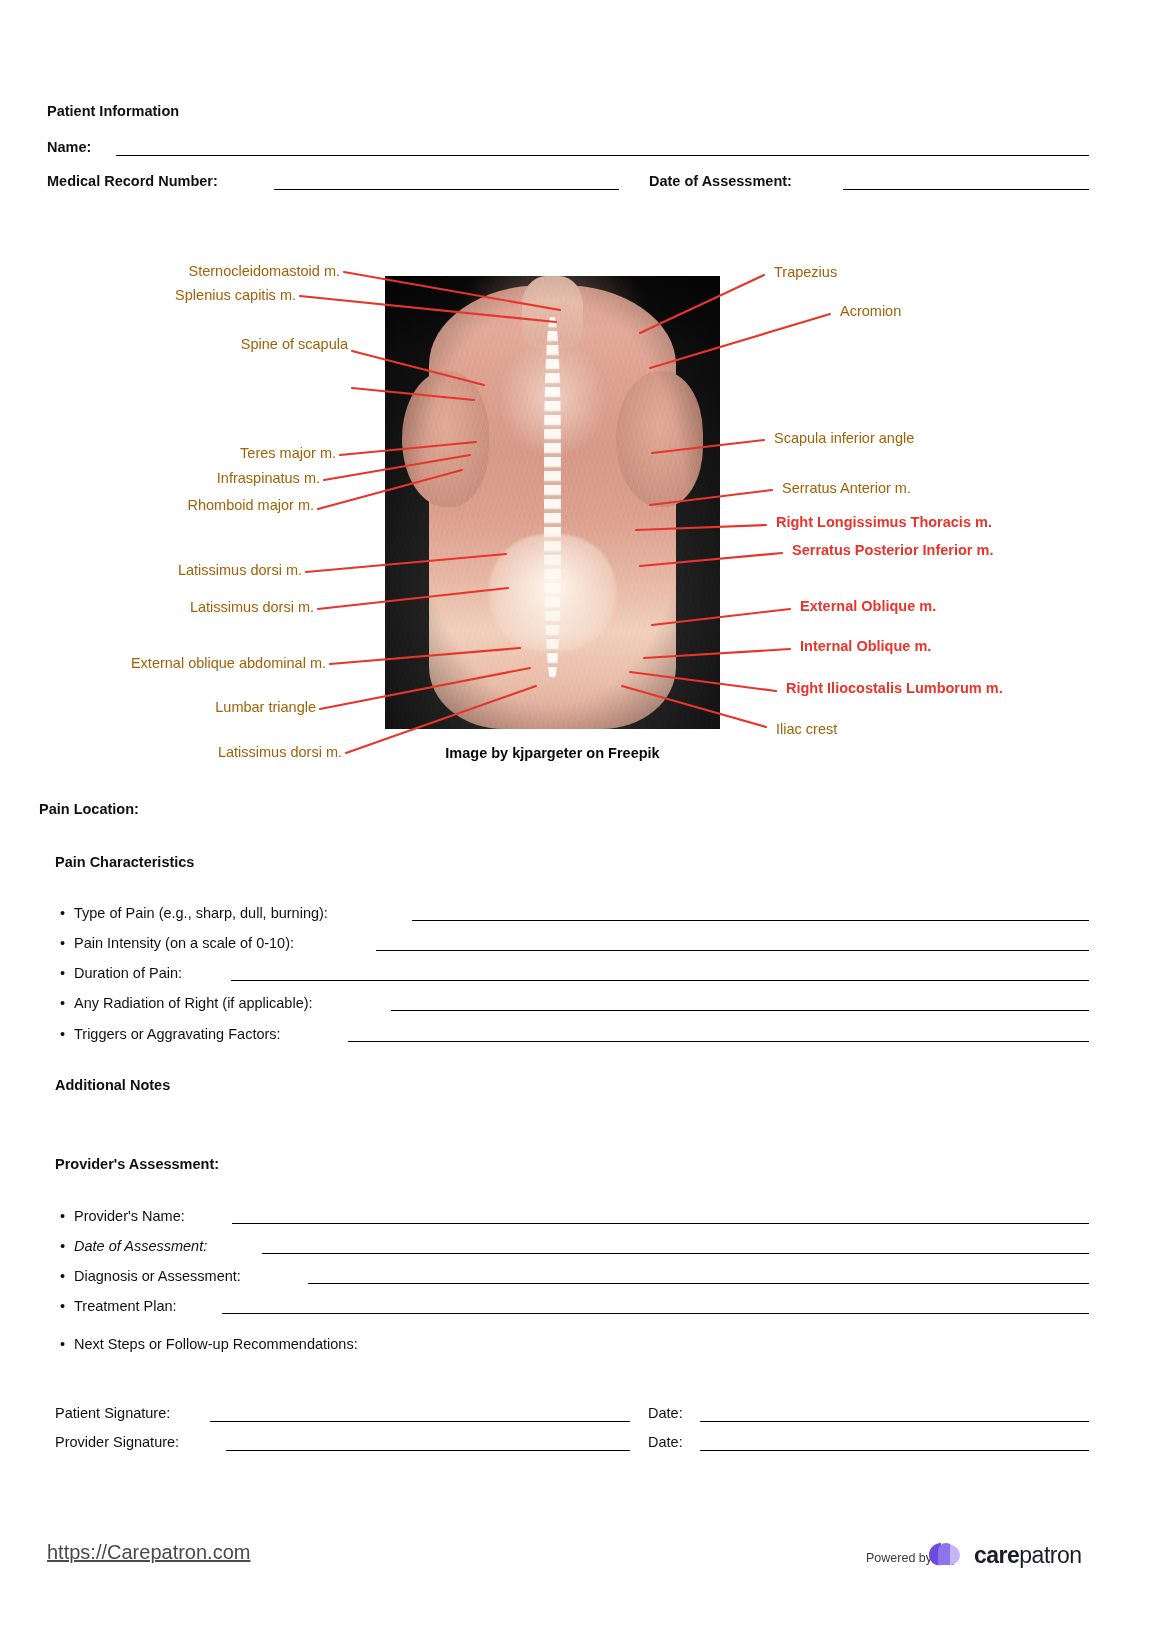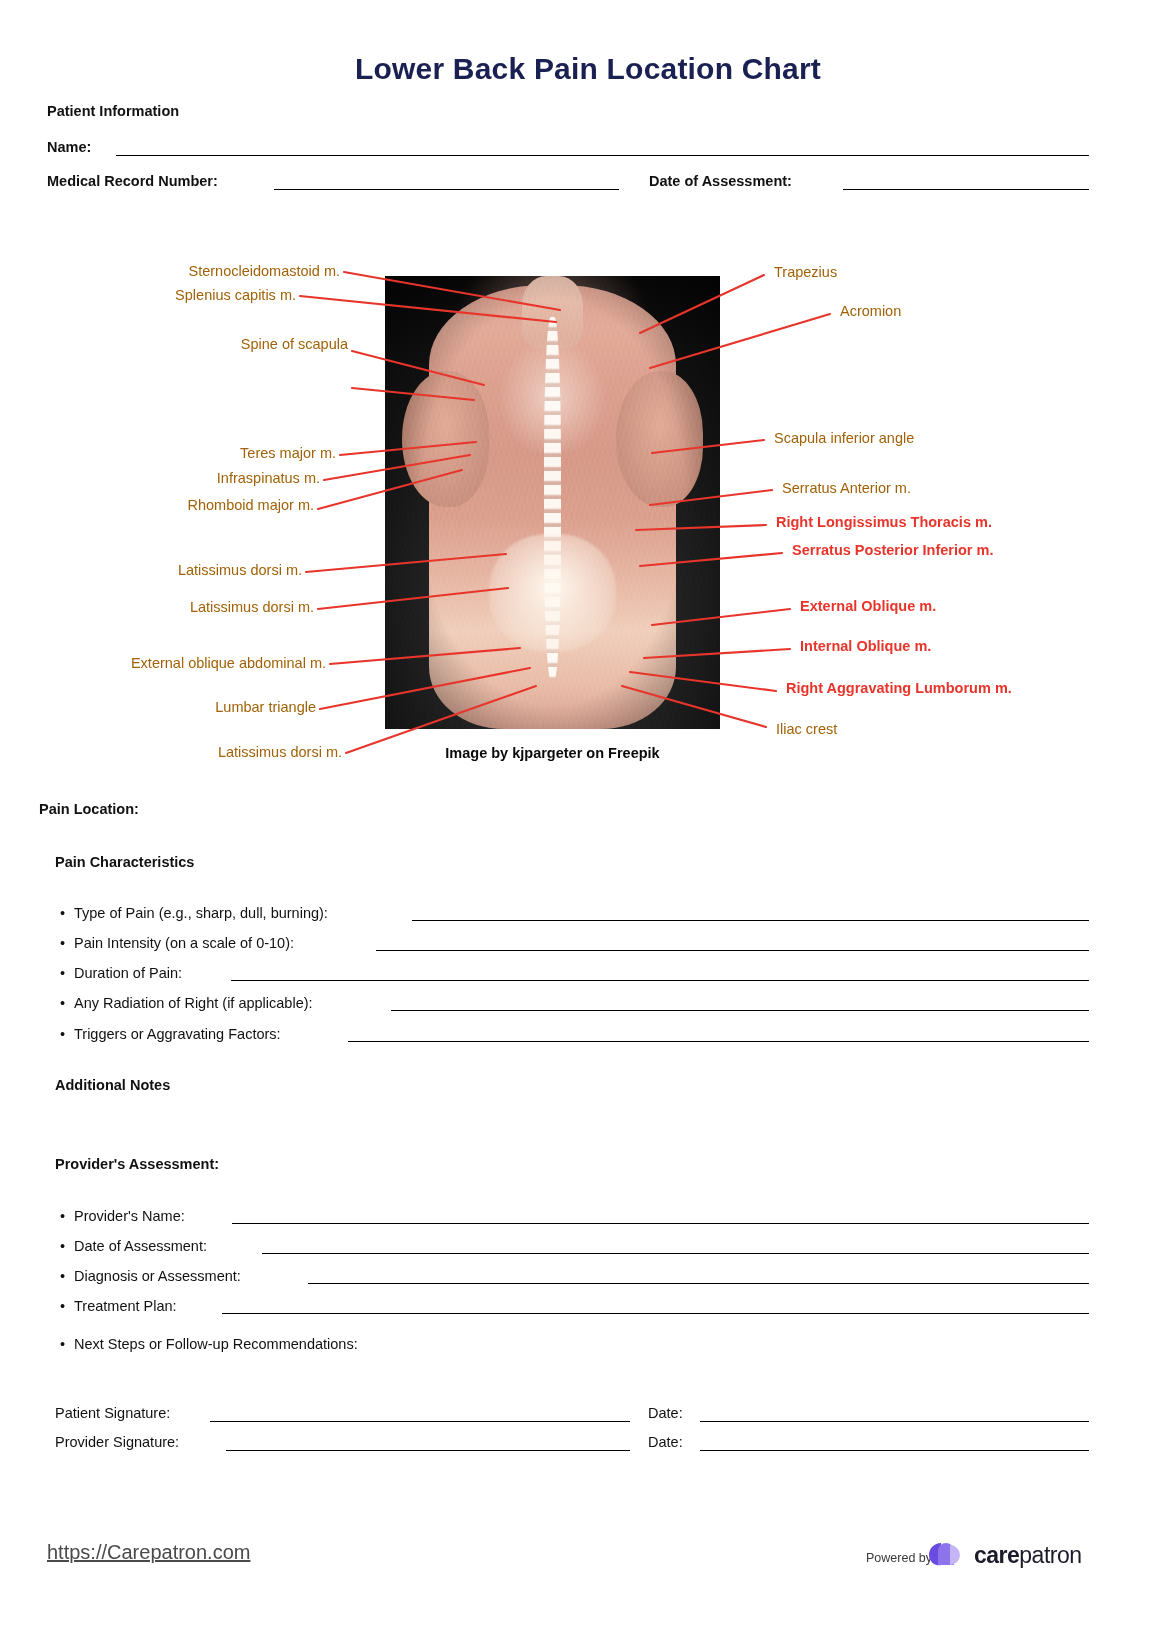--- a/index.html
+++ b/index.html
@@ -197,21 +197,20 @@
     color: #1b1b29;
   }
   .logo-word b { font-weight: bold; }
   .logo-word span { font-weight: normal; }
 </style>
 </head>
 <body>
 
 <div class="page">
 
-  <div class="doc-title">Lower Back Pain Location Chart</div>
 
   <div class="section-head" style="left:47px; top:103px;text-align:center;">Patient Information</div>
 
   <div class="field-label" style="left:47px; top:139px;">Name:</div>
   <div class="rule" style="left:116px; top:155px; width:973px;"></div>
 
   <div class="field-label" style="left:47px; top:173px;">Medical Record Number:</div>
   <div class="rule" style="left:274px; top:189px; width:345px;"></div>
 
   <div class="field-label" style="left:649px; top:173px;">Date of Assessment:</div>
@@ -275,21 +274,21 @@
   <div class="lbl left" style="left:342px; top:744px;">Latissimus dorsi m.</div>
 
   <div class="lbl right" style="left:774px; top:264px;">Trapezius</div>
   <div class="lbl right" style="left:840px; top:303px;">Acromion</div>
   <div class="lbl right" style="left:774px; top:430px;">Scapula inferior angle</div>
   <div class="lbl right" style="left:782px; top:480px;">Serratus Anterior m.</div>
   <div class="lbl right red" style="left:776px; top:514px;">Right Longissimus Thoracis m.</div>
   <div class="lbl right red" style="left:792px; top:542px;">Serratus Posterior Inferior m.</div>
   <div class="lbl right red" style="left:800px; top:598px;">External Oblique m.</div>
   <div class="lbl right red" style="left:800px; top:638px;">Internal Oblique m.</div>
-  <div class="lbl right red" style="left:786px; top:680px;">Right Aggravating Lumborum m.</div>
+  <div class="lbl right red" style="left:786px; top:680px;">Right Iliocostalis Lumborum m.</div>
   <div class="lbl right" style="left:776px; top:721px;">Iliac crest</div>
 
   <div class="section-head" style="left:39px; top:801px;">Pain Location:</div>
 
   <div class="section-head" style="left:55px; top:854px;">Pain Characteristics</div>
 
   <div class="bullet-row" style="left:60px; top:905px;">
     <span class="bullet-dot">•</span><span>Type of Pain (e.g., sharp, dull, burning):</span>
   </div>
   <div class="rule" style="left:412px; top:920px; width:677px;"></div>
@@ -316,21 +315,21 @@
 
   <div class="section-head" style="left:55px; top:1077px;">Additional Notes</div>
 
   <div class="section-head" style="left:55px; top:1156px;">Provider's Assessment:</div>
 
   <div class="bullet-row" style="left:60px; top:1208px;">
     <span class="bullet-dot">•</span><span>Provider's Name:</span>
   </div>
   <div class="rule" style="left:232px; top:1223px; width:857px;"></div>
 
-  <div class="bullet-row" style="left:60px; top:1238px;">
+  <div class="bullet-row" style="left:60px; top:1238px;font-style:italic;">
     <span class="bullet-dot">•</span><span>Date of Assessment:</span>
   </div>
   <div class="rule" style="left:262px; top:1253px; width:827px;"></div>
 
   <div class="bullet-row" style="left:60px; top:1268px;">
     <span class="bullet-dot">•</span><span>Diagnosis or Assessment:</span>
   </div>
   <div class="rule" style="left:308px; top:1283px; width:781px;"></div>
 
   <div class="bullet-row" style="left:60px; top:1298px;">

